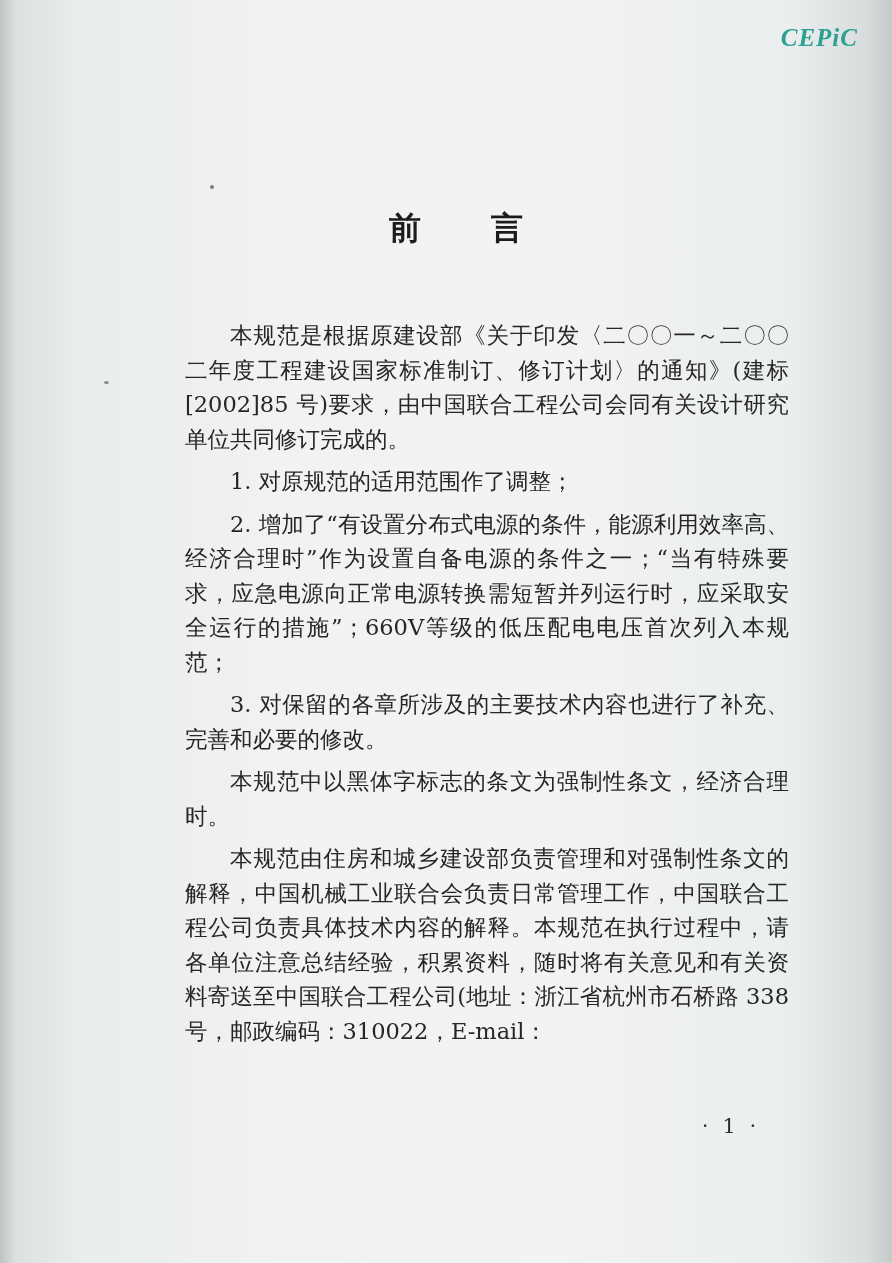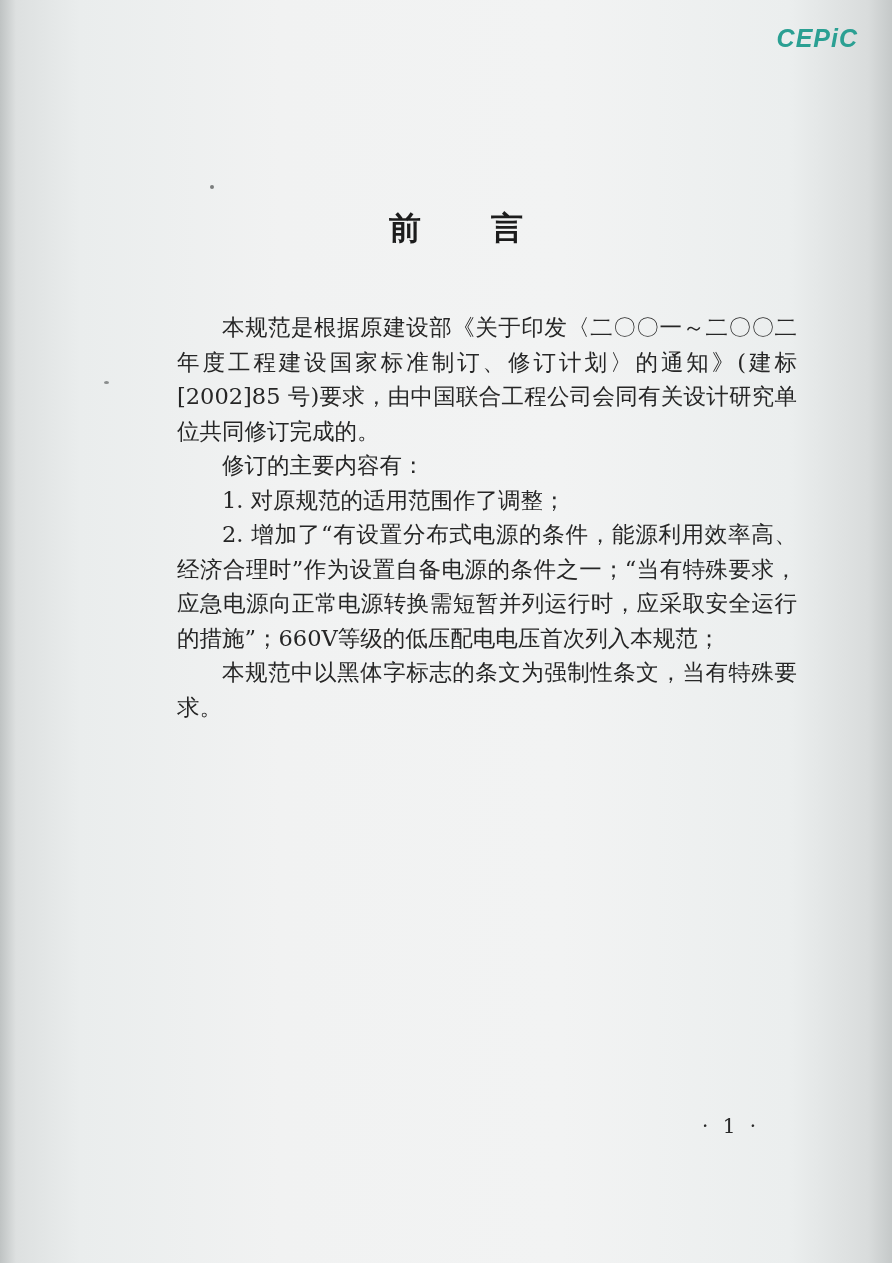--- a/index.html
+++ b/index.html
@@ -13,21 +13,21 @@
       background:
         linear-gradient(90deg,
           #bfc3c3 0px, #dde0e0 16px, #eaeded 80px,
           #f1f2f2 280px, #f2f3f3 560px, #ebeeee 790px,
           #d9dcdc 868px, #c5c9c9 892px);
     }
     .logo {
       position: absolute;
       top: 24px;
       right: 34px;
-      font-family: Liberation Sans, sans-serif;
+      font-family: Liberation Serif, serif;
       font-style: italic;
       font-weight: bold;
       font-size: 25px;
       letter-spacing: 1px;
       color: #2ba093;
     }
     .title {
       position: absolute;
       top: 196px;
       left: 0;
@@ -43,21 +43,21 @@
       position: absolute;
       top: 310px;
       left: 177px;
       width: 620px;
       font-size: 22.5px;
       line-height: 34.5px;
       text-align: justify;
       color: #262626;
     }
     .body-text p {
-      margin: 0;
+      margin: 8px;
       padding: 0;
       text-indent: 2em;
     }
     .page-number {
       position: absolute;
       top: 1114px;
       left: 702px;
       font-size: 20px;
       letter-spacing: 4px;
       color: #2a2a2a;
@@ -82,19 +82,20 @@
 
 <div class="logo">CEPiC</div>
 
 <div class="speck-1"></div>
 <div class="speck-2"></div>
 
 <h1 class="title">前　　言</h1>
 
 <div class="body-text">
   <p>本规范是根据原建设部《关于印发〈二〇〇一～二〇〇二年度工程建设国家标准制订、修订计划〉的通知》(建标[2002]85 号)要求，由中国联合工程公司会同有关设计研究单位共同修订完成的。</p>
-  <p>修订的主要内容有：</p>
   <p>1. 对原规范的适用范围作了调整；</p>
   <p>2. 增加了“有设置分布式电源的条件，能源利用效率高、经济合理时”作为设置自备电源的条件之一；“当有特殊要求，应急电源向正常电源转换需短暂并列运行时，应采取安全运行的措施”；660V等级的低压配电电压首次列入本规范；</p>
-  <p>本规范中以黑体字标志的条文为强制性条文，当有特殊要求。</p>
+  <p>3. 对保留的各章所涉及的主要技术内容也进行了补充、完善和必要的修改。</p>
+  <p>本规范中以黑体字标志的条文为强制性条文，经济合理时。</p>
+  <p>本规范由住房和城乡建设部负责管理和对强制性条文的解释，中国机械工业联合会负责日常管理工作，中国联合工程公司负责具体技术内容的解释。本规范在执行过程中，请各单位注意总结经验，积累资料，随时将有关意见和有关资料寄送至中国联合工程公司(地址：浙江省杭州市石桥路 338 号，邮政编码：310022，E-mail：</p>
 </div>
 
 <div class="page-number">· 1 ·</div>
 
 </body></html>

